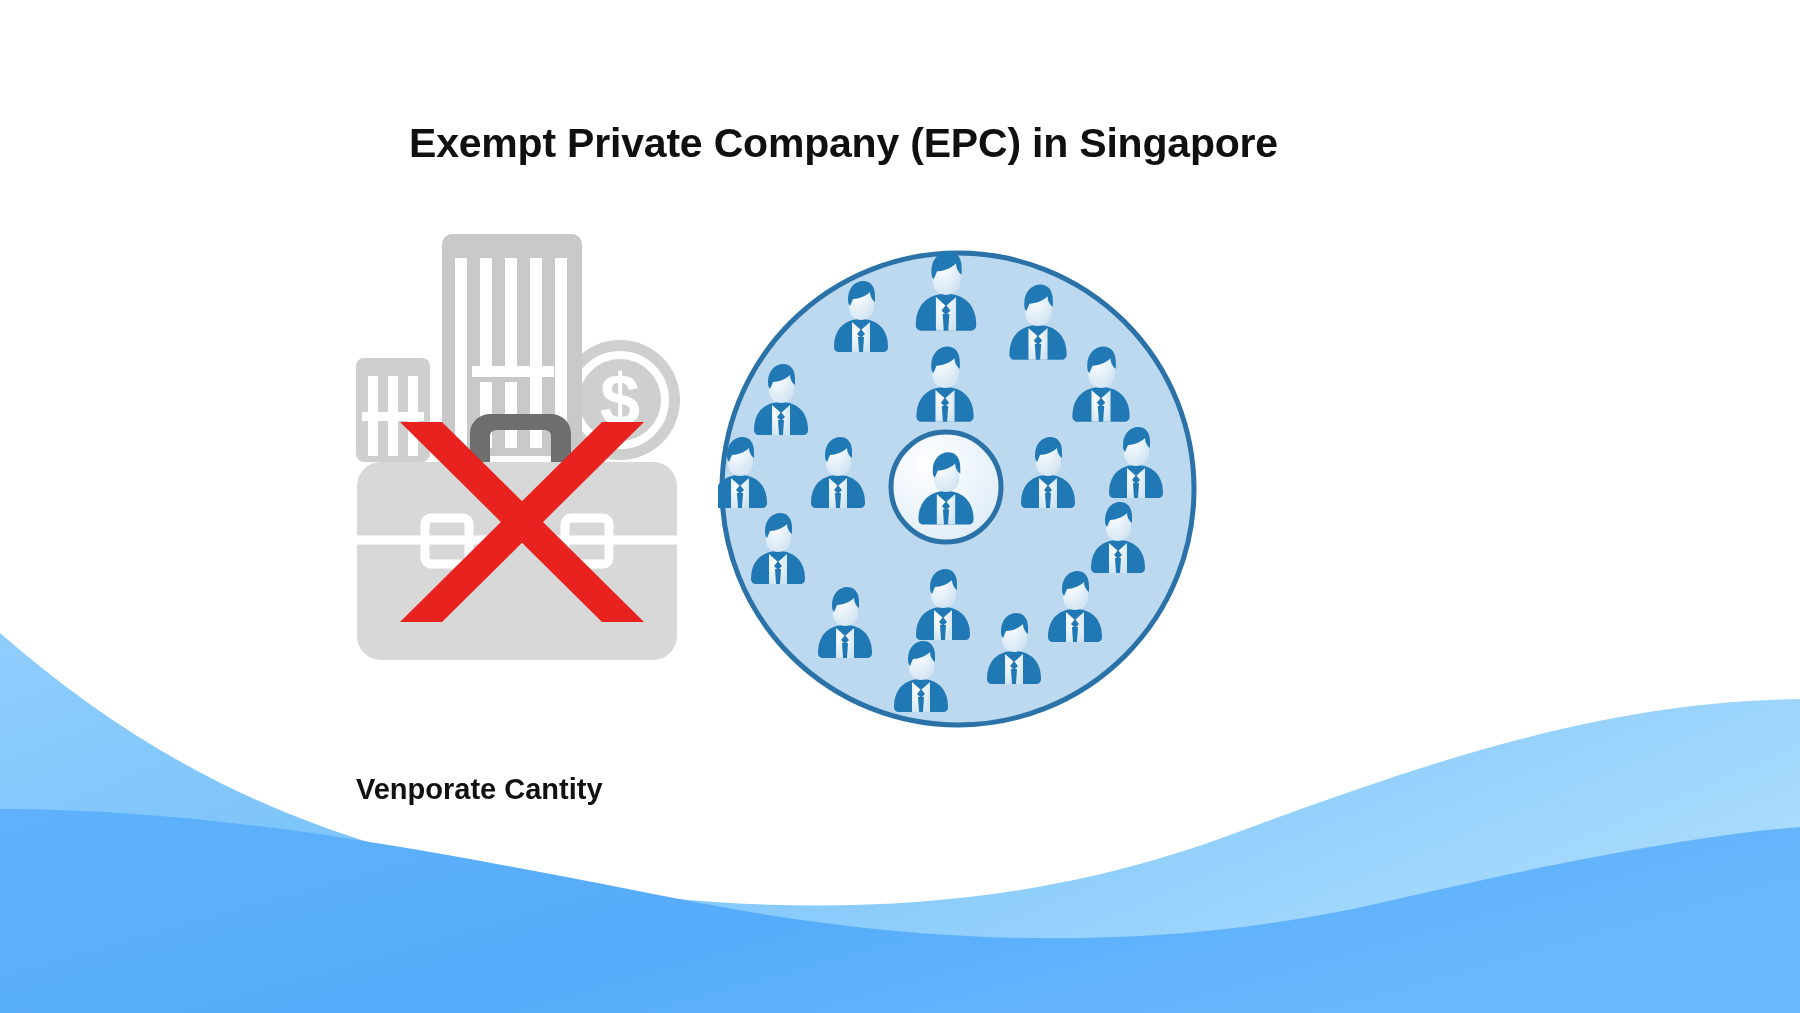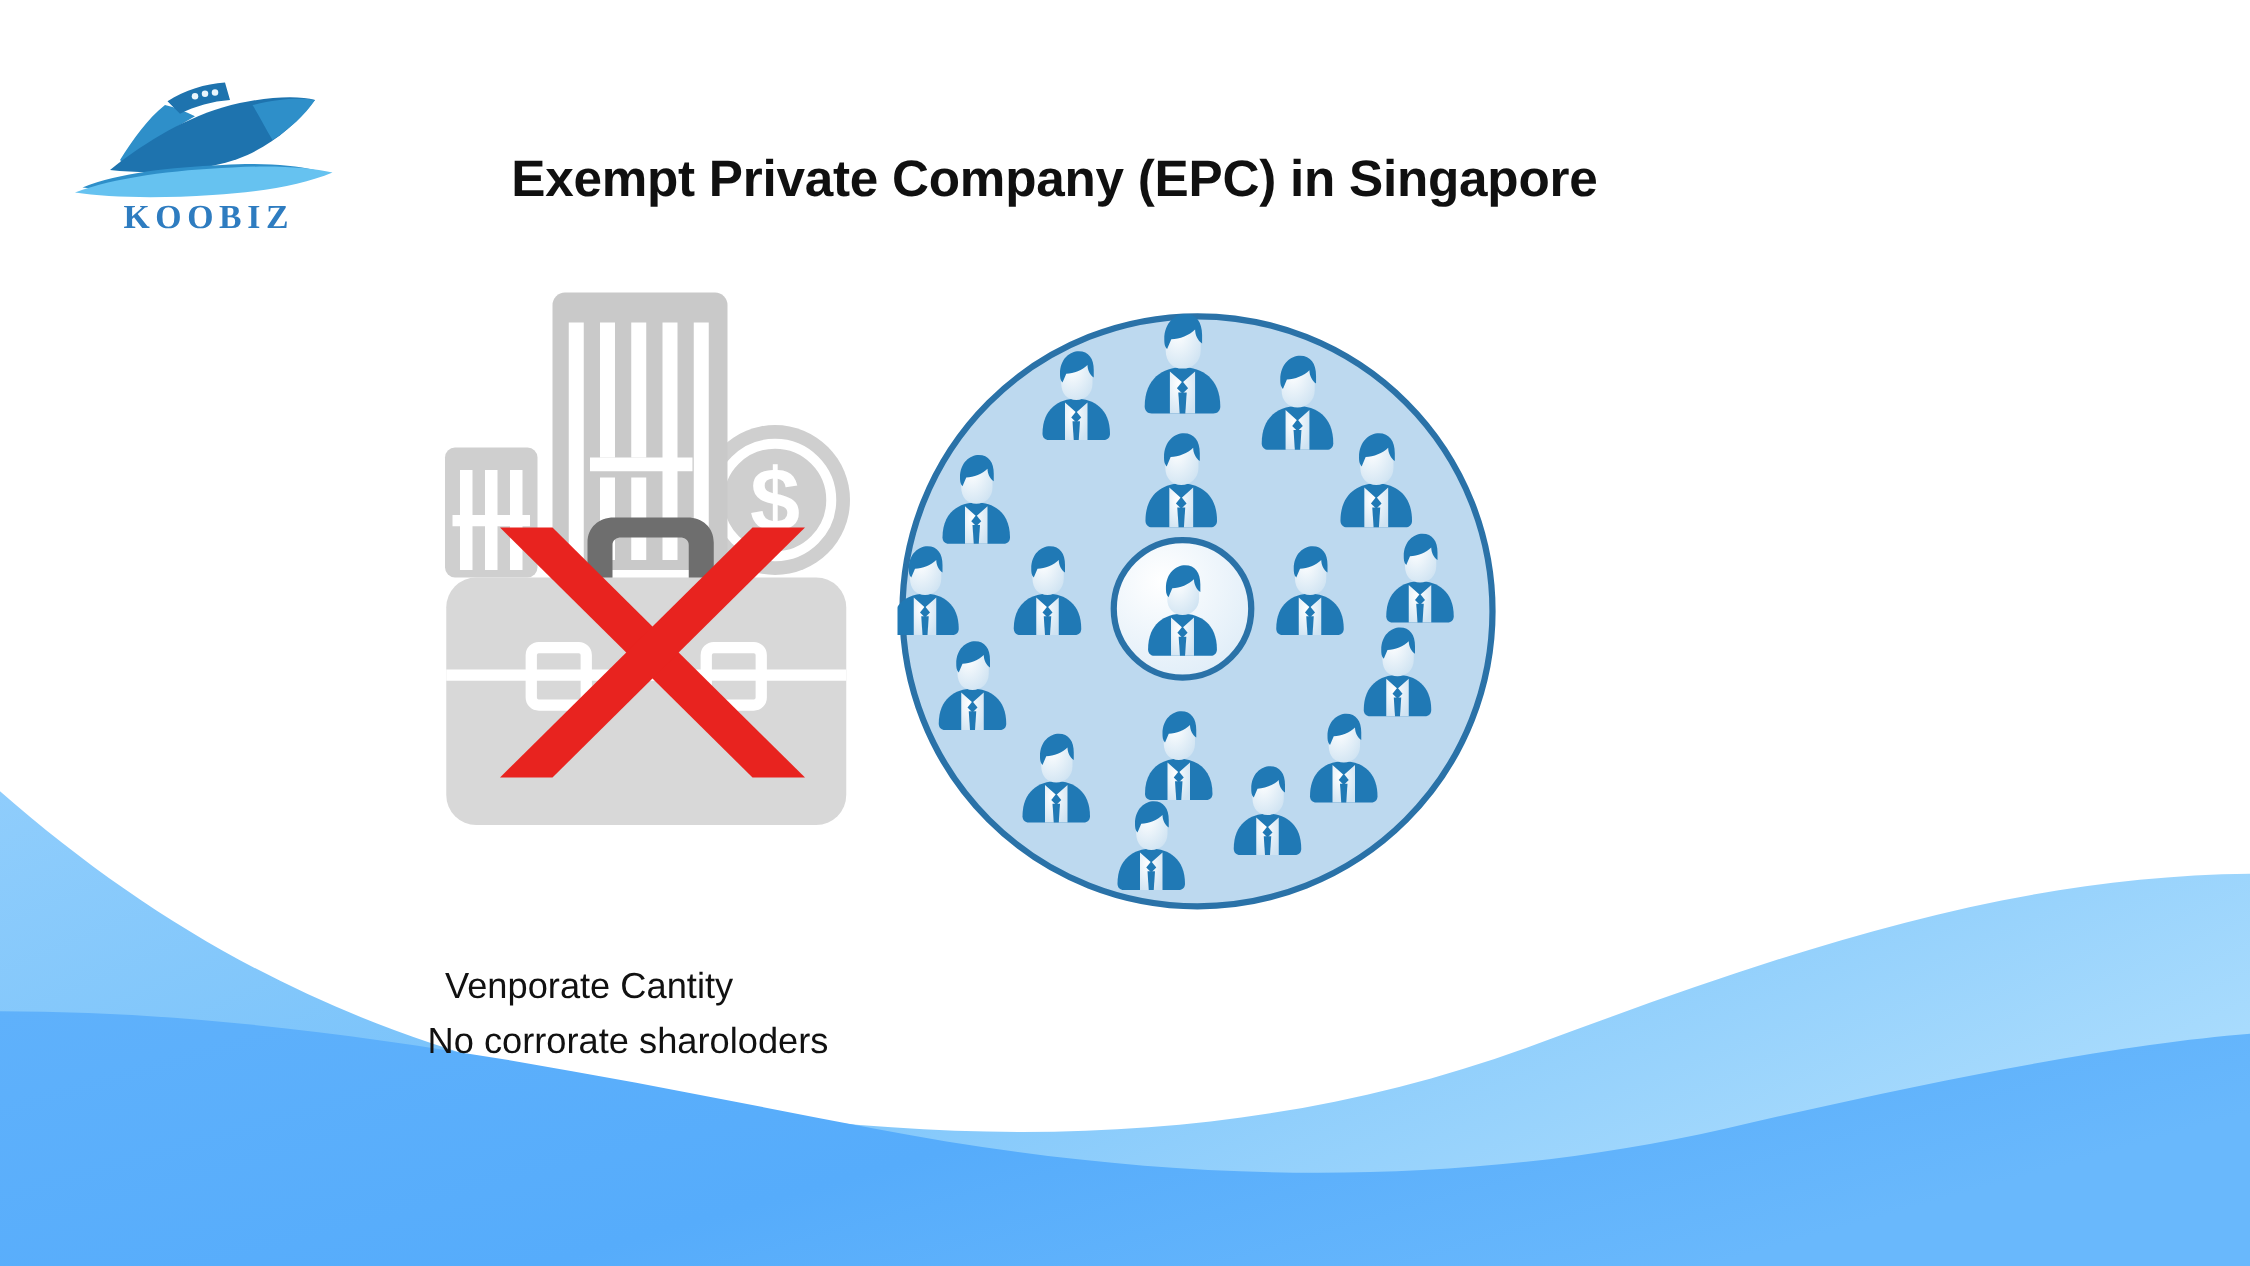--- a/index.html
+++ b/index.html
@@ -71,21 +71,21 @@
   }
 
   
   .caption{
     position:absolute; left:342px; top:768px;
     width:420px;
     color:#111111;
     font-size:29px;
     line-height:1.5;
   }
-  .caption .l1{ display:block; padding-left:14px; }
+  .caption .l1{ display:block; padding-left:14px;font-weight:bold; }
   .caption .l2{ display:block; }
 </style>
 </head>
 <body>
 
 <div id="slide">
 
   <svg class="waves" viewBox="0 0 1800 400" preserveAspectRatio="none" aria-hidden="true">
     <defs>
       <linearGradient id="gradLight" x1="0" y1="0" x2="1" y2="0.5">
@@ -104,44 +104,20 @@
              C800,308 1020,300 1230,222
              C1420,152 1600,88 1800,86
              L1800,400 L0,400 Z"></path>
 
     <path fill="url(#gradDark)" d="M0,196 C240,196 470,246 700,290
              C930,334 1160,340 1380,290
              C1560,248 1700,222 1800,214
              L1800,400 L0,400 Z"></path>
   </svg>
 
-  <div class="logo-block">
-    <svg class="logo-mark" viewBox="0 0 230 100" aria-hidden="true">
-
-      <path fill="#2E8FC9" d="M48,70 C62,58 84,42 104,31 C96,27 88,24 80,22 C66,33 54,50 44,66 Z"></path>
-
-      <path fill="#1E73AE" d="M82,19 C96,10 112,5 128,4 L132,18 C118,19 104,23 92,29 Z"></path>
-      <circle cx="104" cy="15" r="2.6" fill="#EAF5FC"></circle>
-      <circle cx="112" cy="13" r="2.6" fill="#EAF5FC"></circle>
-      <circle cx="120" cy="12" r="2.6" fill="#EAF5FC"></circle>
-
-      <path fill="#1E73AE" d="M36,74 C58,56 92,34 126,24 C158,15 186,14 200,18
-               C186,36 168,52 146,62 C116,75 74,78 36,74 Z"></path>
-
-      <path fill="#2E8FC9" d="M150,22 C170,17 188,16 200,18 C192,30 180,41 166,50
-               C160,40 155,30 150,22 Z"></path>
-
-      <path fill="#2E8FC9" d="M14,88 C44,76 84,72 126,70 C158,68 182,70 200,74
-               C176,82 148,86 116,88 C78,91 42,91 14,88 Z"></path>
-
-      <path fill="#66C2F0" d="M8,92 C40,80 86,74 134,72 C168,70 196,72 214,76
-               C190,86 156,92 118,94 C74,97 34,96 8,92 Z"></path>
-    </svg>
-    <div class="logo-word">KOOBIZ</div>
-  </div>
 
   <div class="slide-title">Exempt Private Company (EPC) in Singapore</div>
 
   <svg class="left-graphic" viewBox="0 0 330 448" aria-hidden="true">
 
     <g>
       <circle cx="268" cy="178" r="60" fill="#CFCFCF"></circle>
       <circle cx="268" cy="178" r="45" fill="none" stroke="#FFFFFF" stroke-width="8"></circle>
       <text x="268" y="203" text-anchor="middle" font-family="Liberation Sans, sans-serif" font-size="72" font-weight="700" fill="#FFFFFF">$</text>
     </g>
@@ -280,16 +256,15 @@
     <g>
       <circle cx="228" cy="238" r="55" fill="url(#hiGrad)" stroke="#2A72A8" stroke-width="5"></circle>
       <g transform="translate(228,244) scale(1.02)">
           <use href="#person"></use>
         </g>
     </g>
   </svg>
 
   <div class="caption">
     <span class="l1">Venporate Cantity</span>
-    <span class="l2">No corrorate sharoloders</span>
   </div>
 
 </div>
 
 </body></html>

